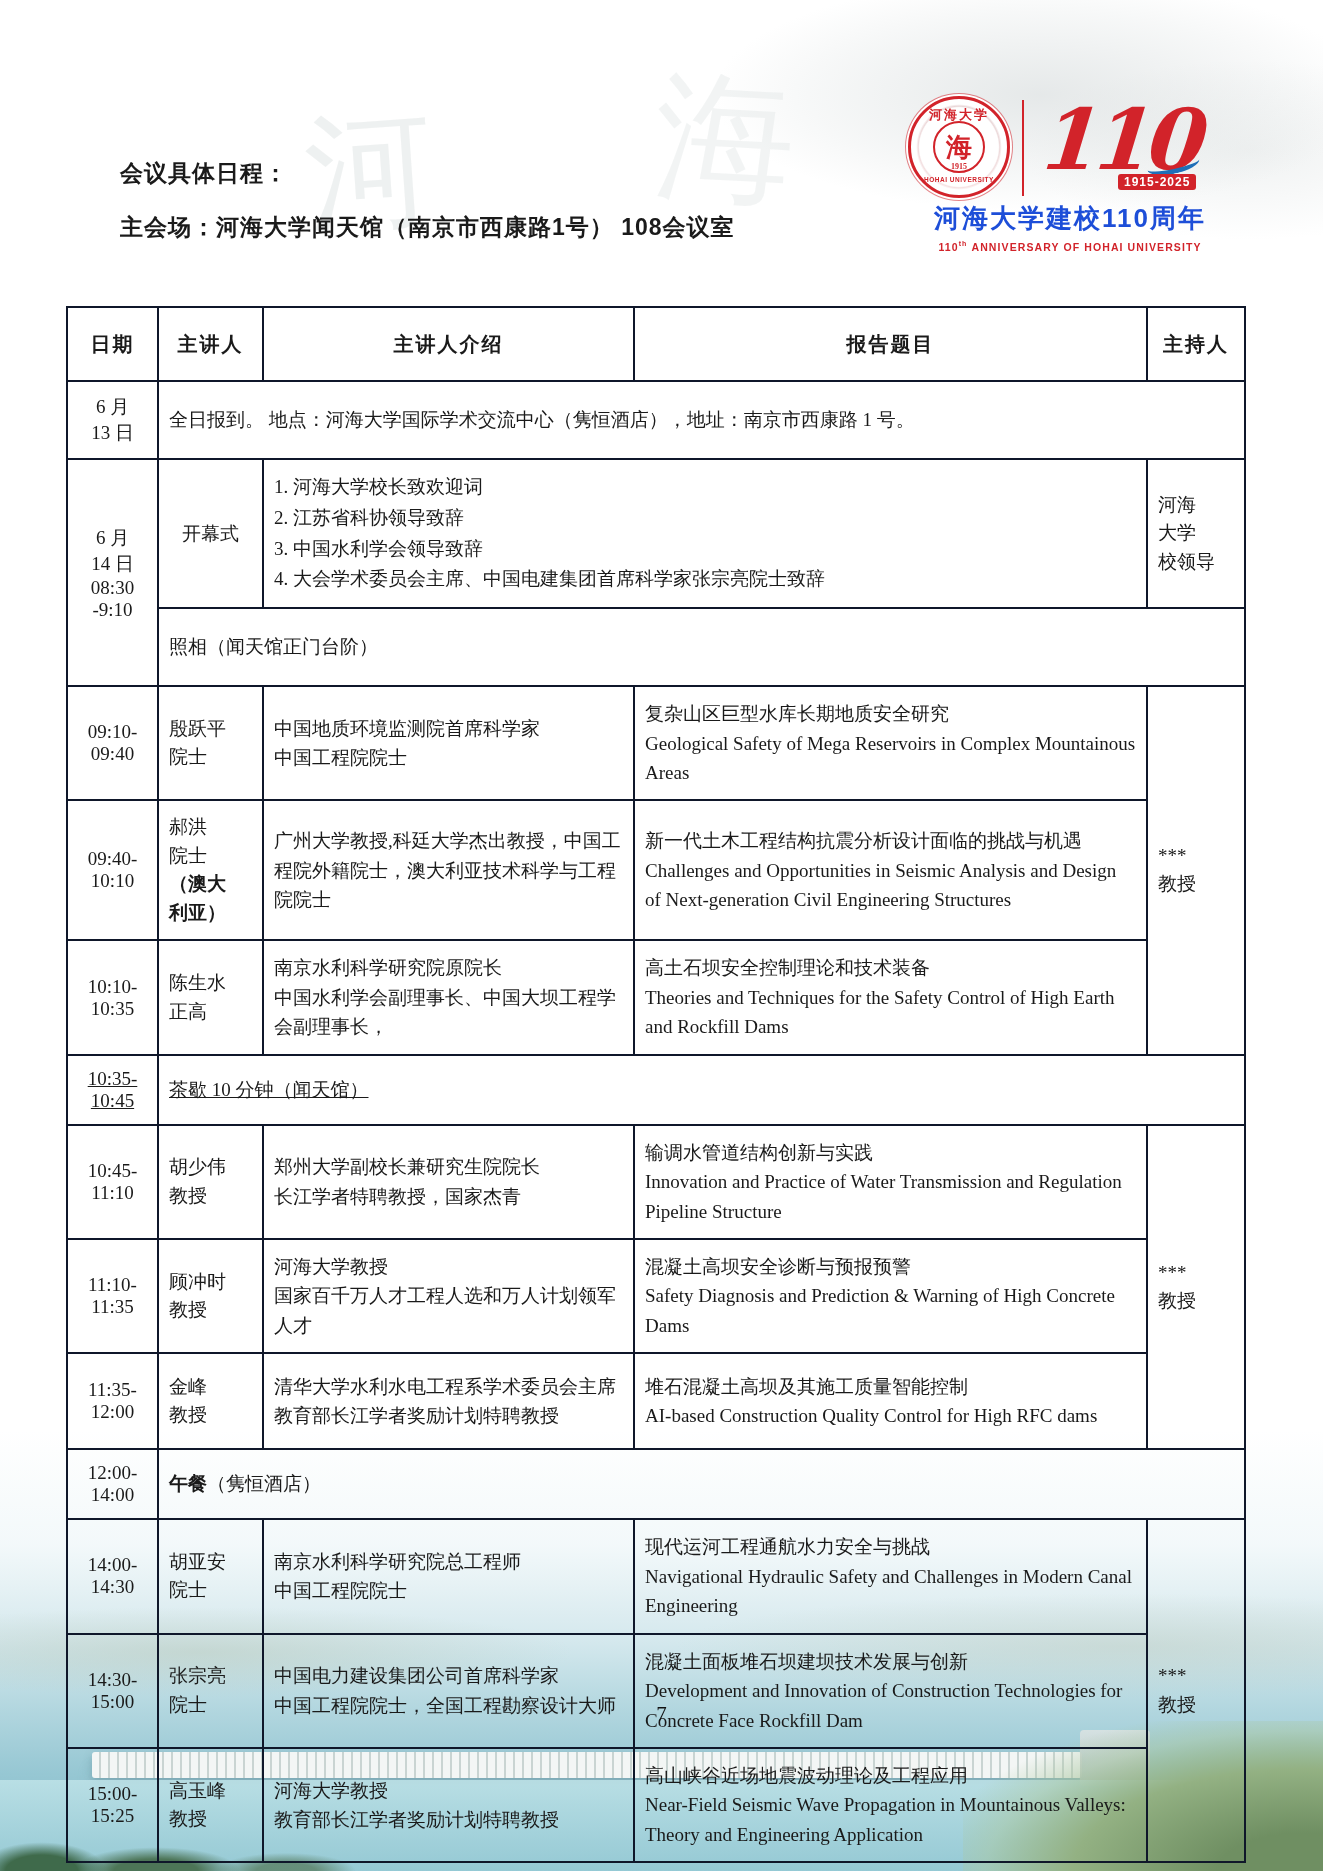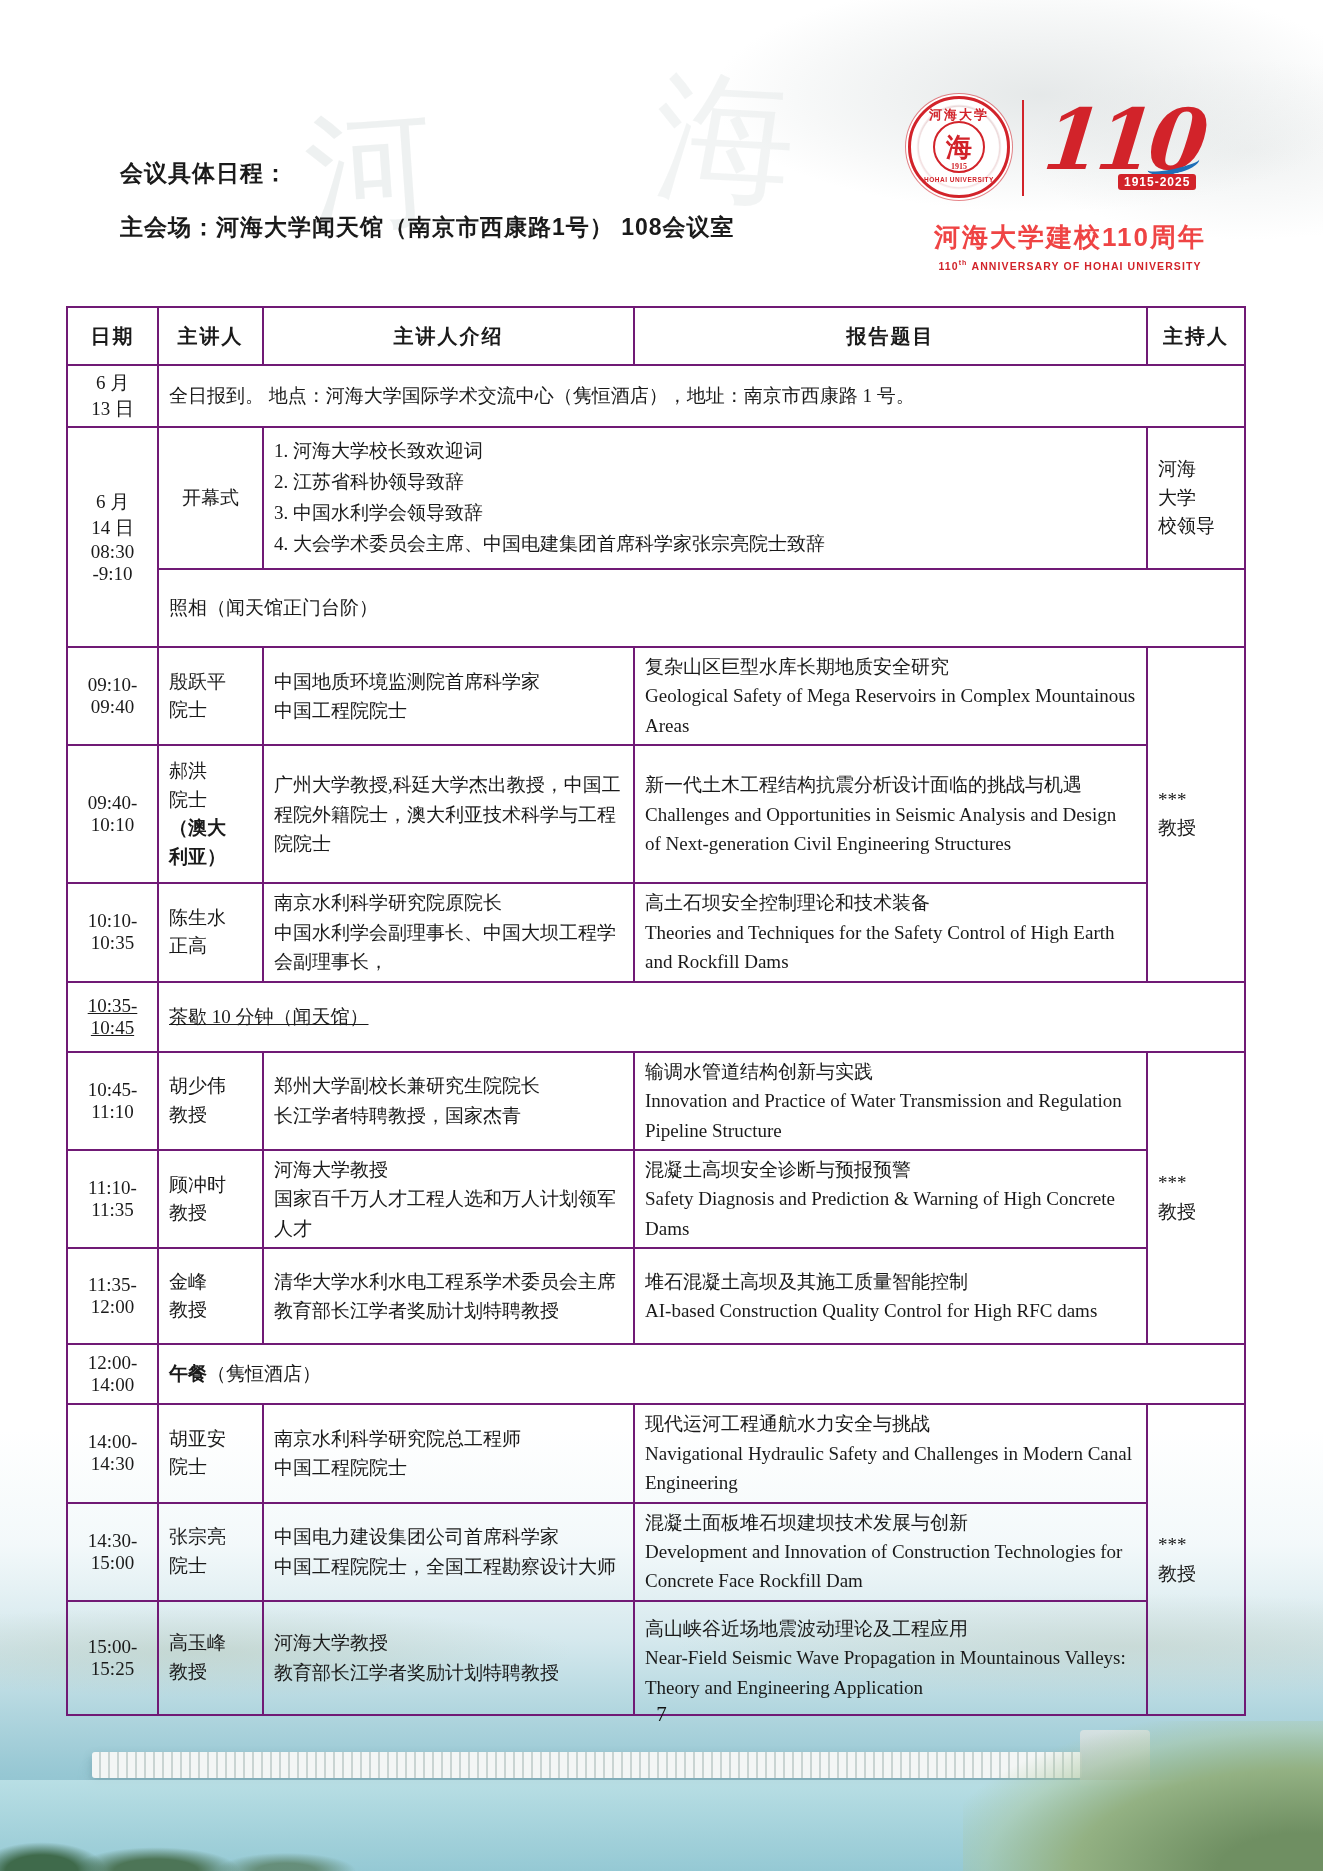--- a/index.html
+++ b/index.html
@@ -131,22 +131,22 @@
     transform:rotate(-12deg);
   }
   .logo-years{
     position:absolute;left:218px;top:86px;
     background:#d2232a;color:#fff;
     font-family:"Liberation Sans","DejaVu Sans",sans-serif;
     font-size:12px;font-weight:bold;letter-spacing:1px;
     padding:1px 6px;border-radius:3px;
   }
   .logo-cn{
-    margin-top:20px;text-align:center;
-    color:#ef4444;font-size:26px;font-weight:bold;letter-spacing:2px;
+    margin-top:1px;text-align:center;
+    color:#1d4ed8;font-size:26px;font-weight:bold;letter-spacing:2px;
     font-family:"Liberation Sans","DejaVu Sans",sans-serif;
   }
   .logo-en{
     margin-top:4px;text-align:center;
     color:#d2232a;font-size:10.5px;font-weight:bold;letter-spacing:1.1px;
     font-family:"Liberation Sans","DejaVu Sans",sans-serif;
     white-space:nowrap;
   }
   .logo-en sup{font-size:7px;}
   
@@ -157,22 +157,22 @@
     table-layout:fixed;
     font-size:19px;
     background:transparent;
   }
   .sched col.c1{width:91px;}
   .sched col.c2{width:105px;}
   .sched col.c3{width:371px;}
   .sched col.c4{width:513px;}
   .sched col.c5{width:98px;}
   .sched th,.sched td{
-    border:2px solid #701a75;
-    padding:4px 10px;
+    border:2px solid #0f172a;
+    padding:12px 10px;
     vertical-align:middle;
     background:transparent;
   }
   .sched th{
     font-weight:bold;font-size:20px;text-align:center;height:48px;
     font-family:"Liberation Sans","DejaVu Sans",sans-serif;
     letter-spacing:2px;
   }
   .pre{white-space:pre-line;}
   .c-center{text-align:center;}

